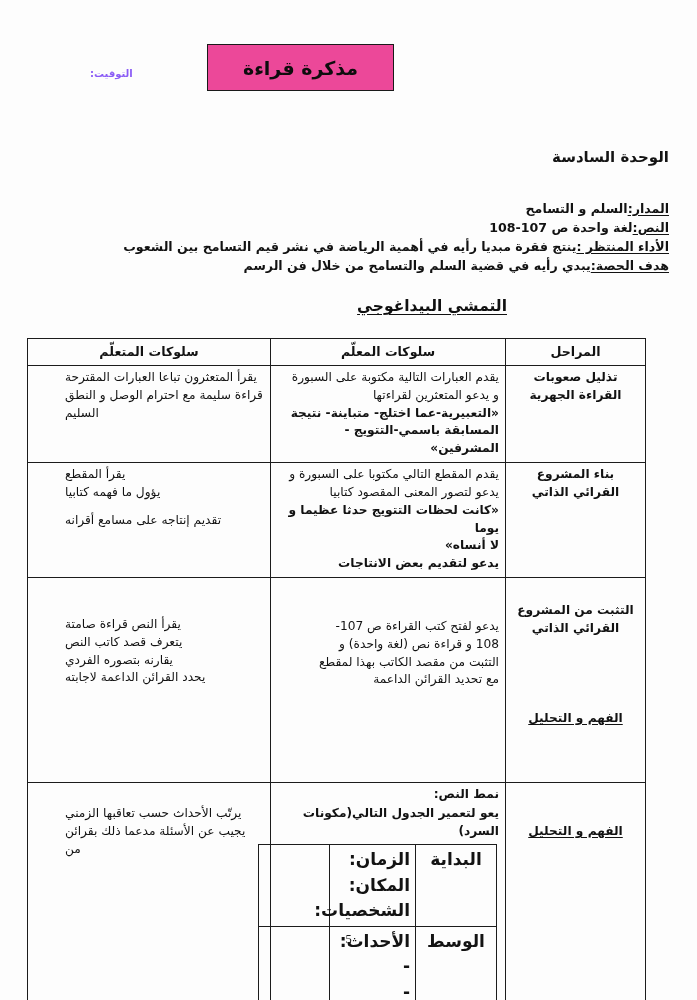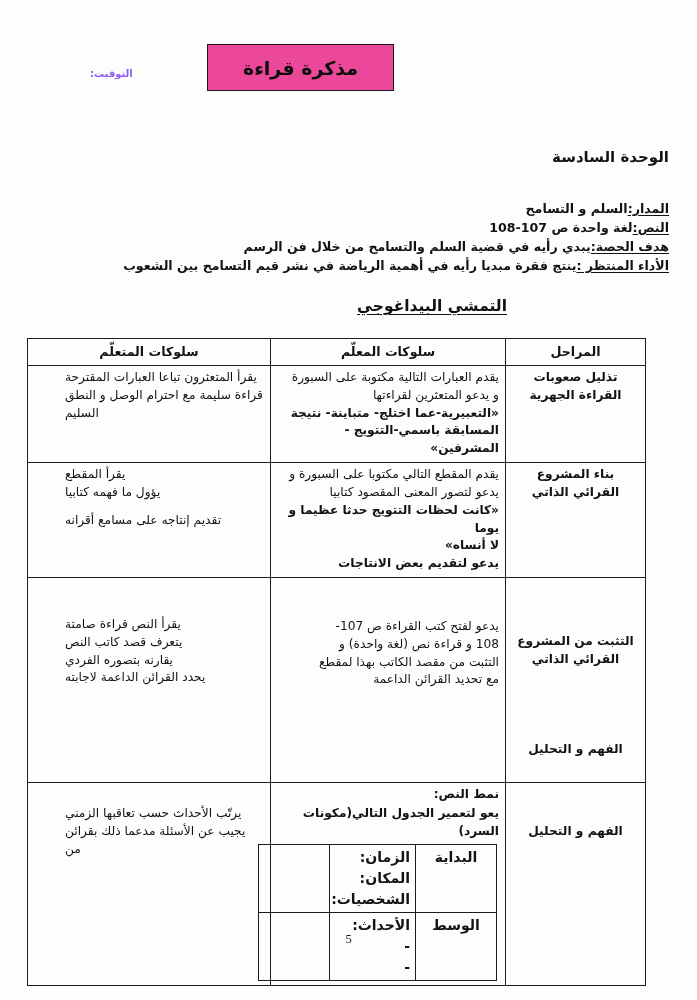--- a/index.html
+++ b/index.html
@@ -131,21 +131,21 @@
   .col-stage { width: 140px; }
   .col-teacher { width: 235px; }
   .col-learner { width: 243px; }
 
   .cell-stage {
     text-align: center;
     font-weight: 700;
     font-size: 12.6px;
   }
   .cell-stage .stage-line { display: block; }
-  .stage-underline { text-underline-offset: 2px; }
+  .stage-underline { text-decoration: underline; text-underline-offset: 2px; }
 
   .cell-teacher { text-align: right; }
   .cell-learner { text-align: left; }
   .cell-learner .ln { display: block; text-align: left; direction: rtl; margin-left: 31px; }
   .cell-teacher .ln { display: block; }
 
   .bold { font-weight: 700; }
   .quote { font-weight: 700; }
   .spacer-block { display: block; height: 10px; }
 
@@ -154,21 +154,21 @@
   .nested-label { display: block; font-weight: 700; margin-bottom: 1px; }
   .nested-table {
     border-collapse: collapse;
     width: 205px;
     margin-right: 2px;
     direction: rtl;
     table-layout: fixed;
   }
   .nested-table td {
     border: 1px solid #1c1c1c;
-    font-size: 14px;
+    font-size: 17px;
     font-weight: 700;
     padding: 2px 5px;
     color: #131313;
     vertical-align: top;
     line-height: 1.5;
   }
   .nt-c1 { width: 70px; text-align: center; }
   .nt-c2 { width: 75px; text-align: right; }
   .nt-c3 { width: 60px; }
   .nt-list { display: block; }
@@ -194,22 +194,22 @@
     <span class="title-text">مذكرة قراءة</span>
   </div>
 
   <div class="timing">التوقيت:</div>
 
   <div class="unit">الوحدة السادسة</div>
 
   <div class="meta">
     <div class="meta-line"><span class="meta-label">المدار:</span><span class="meta-val">السلم و التسامح</span></div>
     <div class="meta-line"><span class="meta-label">النص:</span><span class="meta-val">لغة واحدة ص 107-108</span></div>
+    <div class="meta-line"><span class="meta-label">الأداء المنتظر :</span><span class="meta-val">ينتج فقرة مبديا رأيه في أهمية الرياضة في نشر قيم التسامح بين الشعوب</span></div>
     <div class="meta-line"><span class="meta-label">هدف الحصة:</span><span class="meta-val">يبدي رأيه في قضية السلم والتسامح من خلال فن الرسم</span></div>
-    <div class="meta-line"><span class="meta-label">الأداء المنتظر :</span><span class="meta-val">ينتج فقرة مبديا رأيه في أهمية الرياضة في نشر قيم التسامح بين الشعوب</span></div>
   </div>
 
   <div class="section-head">التمشي البيداغوجي</div>
 
   <table class="main-table">
     <colgroup>
       <col class="col-stage">
       <col class="col-teacher">
       <col class="col-learner">
     </colgroup>
@@ -254,21 +254,21 @@
         </td>
         <td class="cell-learner">
           <span class="ln">يقرأ المقطع</span>
           <span class="ln">يؤول ما فهمه كتابيا</span>
           <span class="spacer-block"></span>
           <span class="ln">تقديم إنتاجه على مسامع أقرانه</span>
         </td>
       </tr>
 
       <tr style="height:205px;">
-        <td class="cell-stage" style="padding-top:55px;">
+        <td class="cell-stage" style="padding-top:24px;">
           <span class="stage-line">التثبت من المشروع</span>
           <span class="stage-line">القرائي الذاتي</span>
           <span class="spacer-block" style="height:72px;"></span>
           <span class="stage-line stage-underline">الفهم و التحليل</span>
         </td>
         <td class="cell-teacher" style="padding-top:40px;">
           <span class="ln">يدعو لفتح كتب القراءة ص 107-</span>
           <span class="ln">108 و قراءة نص (لغة واحدة)  و</span>
           <span class="ln">التثبت من مقصد الكاتب بهذا لمقطع</span>
           <span class="ln">مع تحديد القرائن الداعمة</span>

